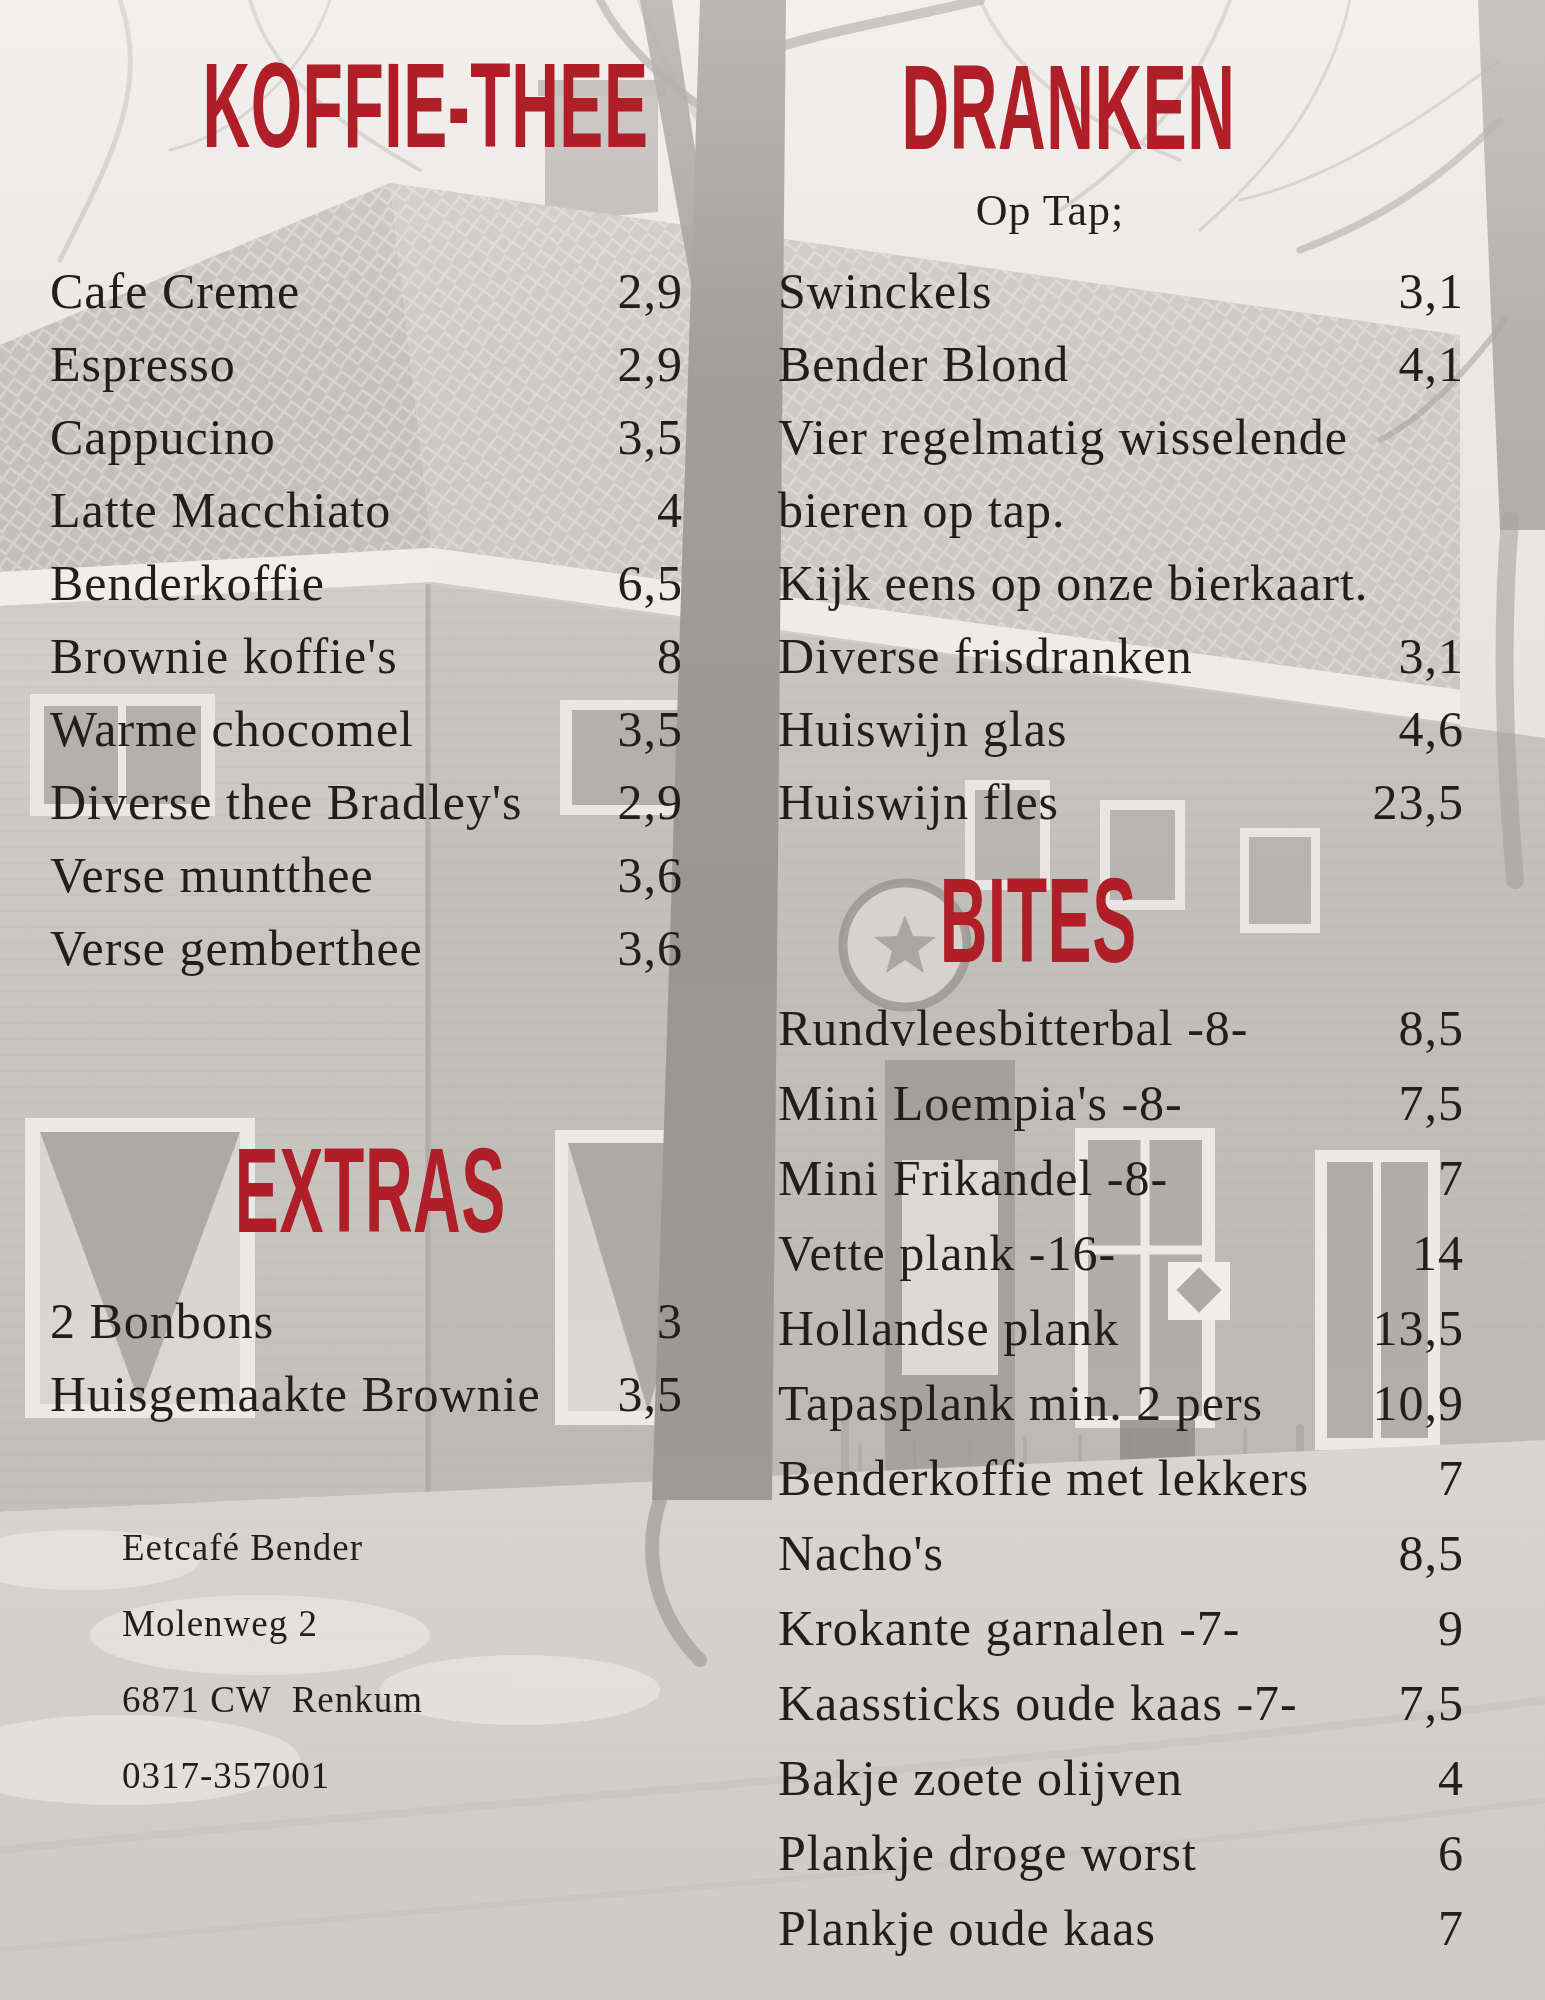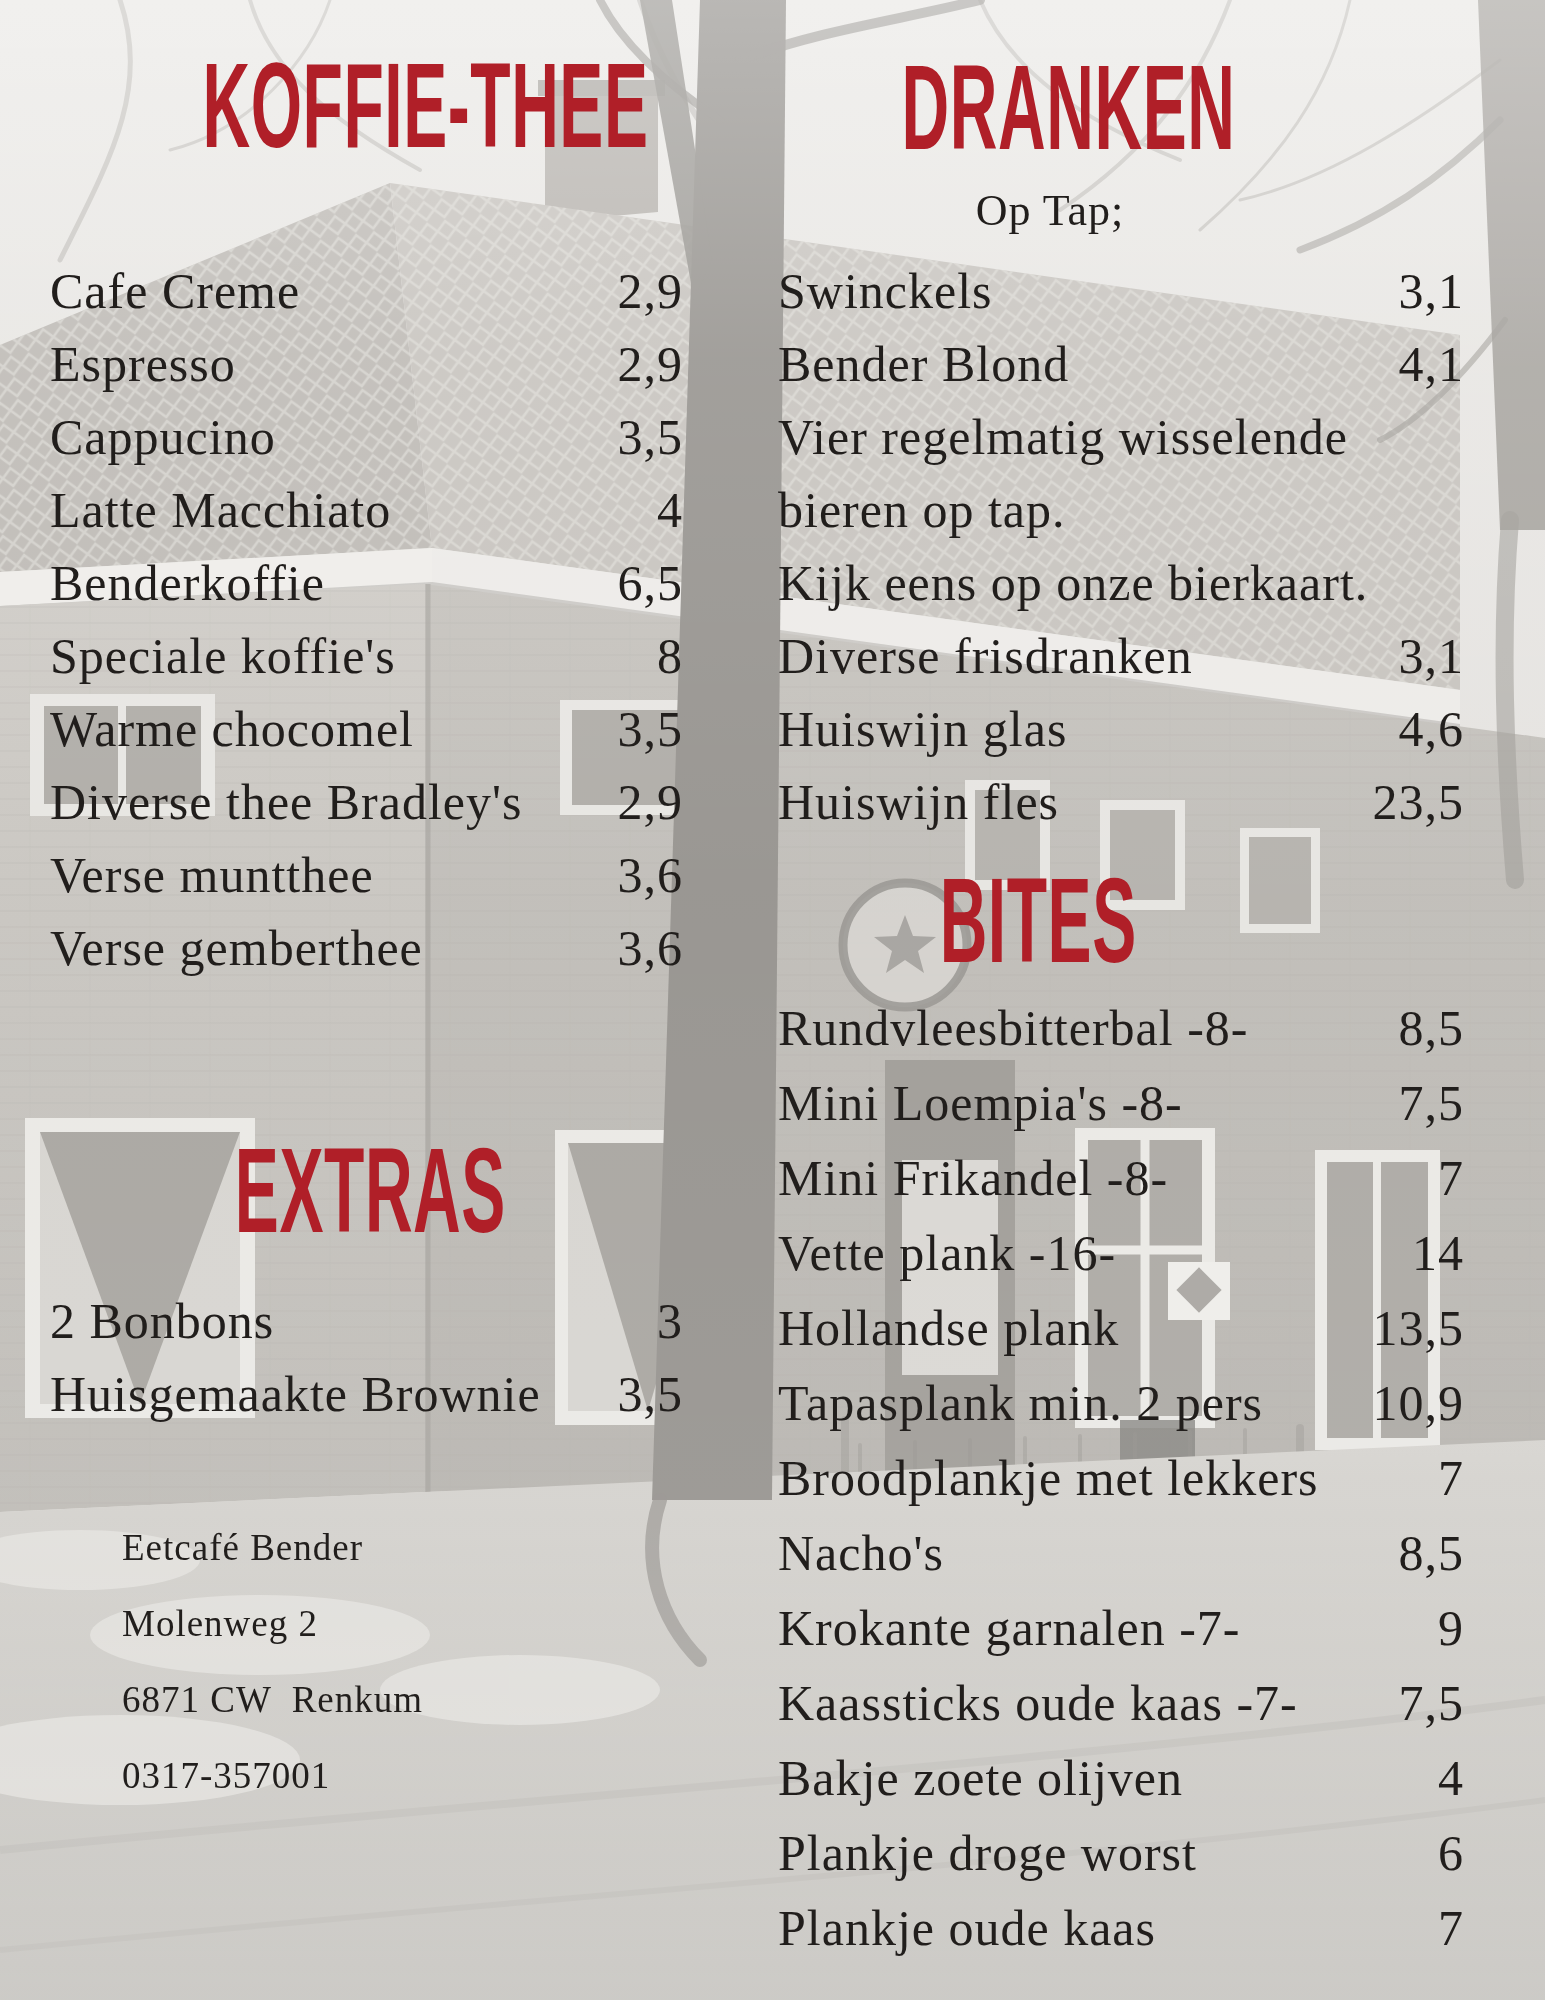--- a/index.html
+++ b/index.html
@@ -237,21 +237,21 @@
     <span class="nm">Latte Macchiato</span>
     <span class="pr">4</span>
   </div>
 
   <div class="row">
     <span class="nm">Benderkoffie</span>
     <span class="pr">6,5</span>
   </div>
 
   <div class="row">
-    <span class="nm">Speciale koffie's</span>
+    <span class="nm">Brownie koffie's</span>
     <span class="pr">8</span>
   </div>
 
   <div class="row">
     <span class="nm">Warme chocomel</span>
     <span class="pr">3,5</span>
   </div>
 
   <div class="row">
     <span class="nm">Diverse thee Bradley's</span>
@@ -372,21 +372,21 @@
     <span class="nm">Hollandse plank</span>
     <span class="pr">13,5</span>
   </div>
 
   <div class="row">
     <span class="nm">Tapasplank min. 2 pers</span>
     <span class="pr">10,9</span>
   </div>
 
   <div class="row">
-    <span class="nm">Broodplankje met lekkers</span>
+    <span class="nm">Benderkoffie met lekkers</span>
     <span class="pr">7</span>
   </div>
 
   <div class="row">
     <span class="nm">Nacho's</span>
     <span class="pr">8,5</span>
   </div>
 
   <div class="row">
     <span class="nm">Krokante garnalen -7-</span>

